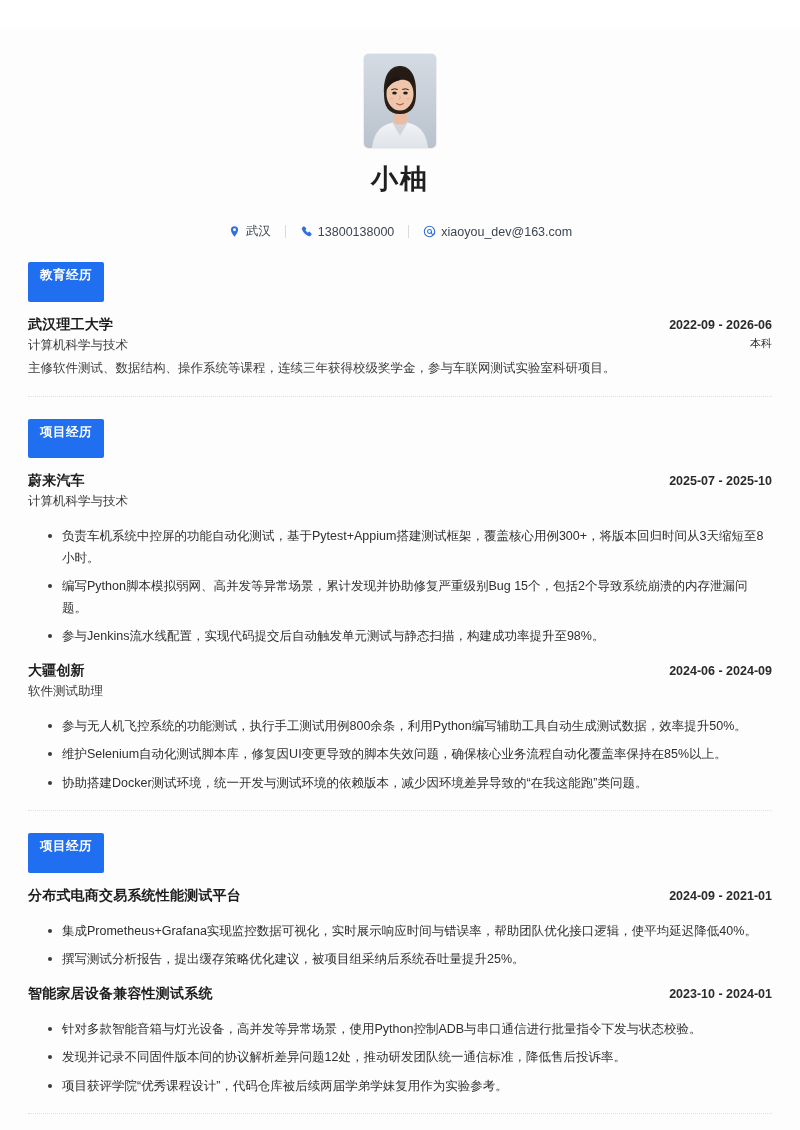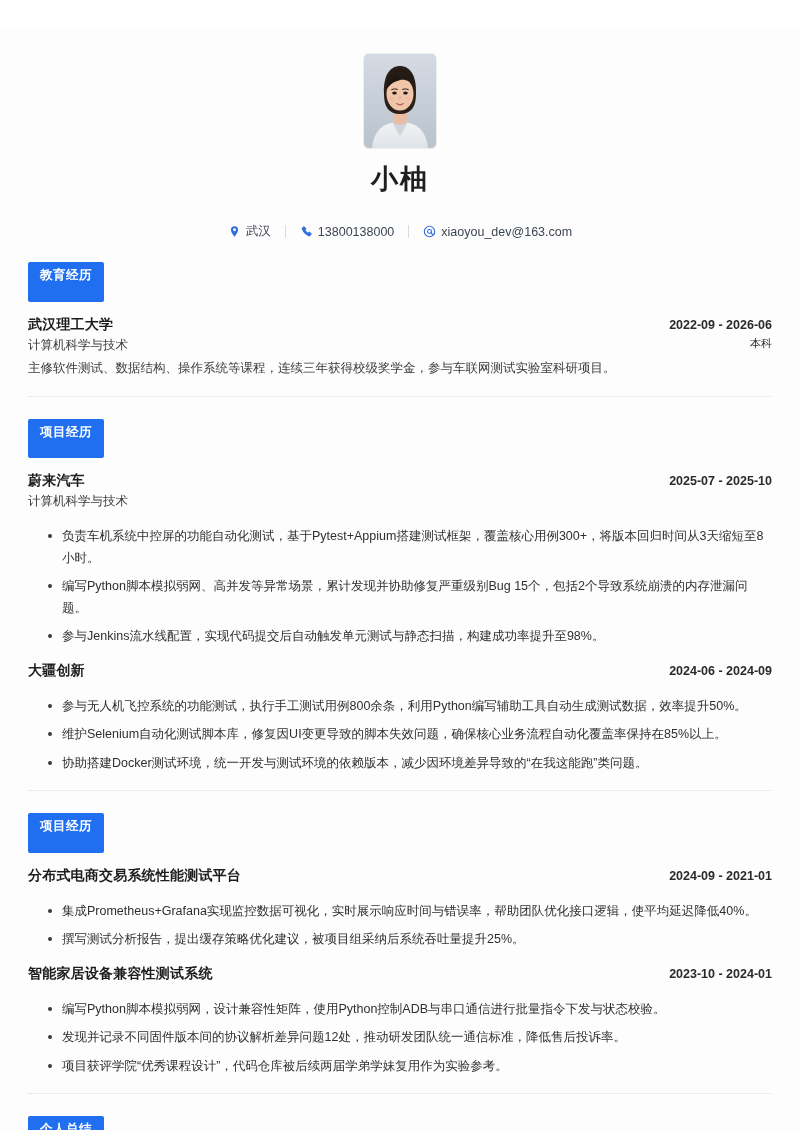--- a/index.html
+++ b/index.html
@@ -285,20 +285,21 @@
         <li>编写Python脚本模拟弱网、高并发等异常场景，累计发现并协助修复严重级别Bug 15个，包括2个导致系统崩溃的内存泄漏问题。</li>
         <li>参与Jenkins流水线配置，实现代码提交后自动触发单元测试与静态扫描，构建成功率提升至98%。</li>
       </ul>
     </div>
 
     <div class="entry">
       <div class="entry-row">
         <span class="entry-title">大疆创新</span>
         <span class="entry-date">2024-06 - 2024-09</span>
       </div>
+      <div class="entry-sub">软件测试助理</div>
       <ul class="bullets">
         <li>参与无人机飞控系统的功能测试，执行手工测试用例800余条，利用Python编写辅助工具自动生成测试数据，效率提升50%。</li>
         <li>维护Selenium自动化测试脚本库，修复因UI变更导致的脚本失效问题，确保核心业务流程自动化覆盖率保持在85%以上。</li>
         <li>协助搭建Docker测试环境，统一开发与测试环境的依赖版本，减少因环境差异导致的“在我这能跑”类问题。</li>
       </ul>
     </div>
 
     <div class="divider"></div>
   </div>
 
@@ -315,21 +316,21 @@
         <li>撰写测试分析报告，提出缓存策略优化建议，被项目组采纳后系统吞吐量提升25%。</li>
       </ul>
     </div>
 
     <div class="entry">
       <div class="entry-row">
         <span class="entry-title">智能家居设备兼容性测试系统</span>
         <span class="entry-date">2023-10 - 2024-01</span>
       </div>
       <ul class="bullets">
-        <li>编写Python脚本模拟弱网，设计兼容性矩阵，使用Python控制ADB与串口通信进行批量指令下发与状态校验。</li>
+        <li>针对多款智能音箱与灯光设备，高并发等异常场景，使用Python控制ADB与串口通信进行批量指令下发与状态校验。</li>
         <li>发现并记录不同固件版本间的协议解析差异问题12处，推动研发团队统一通信标准，降低售后投诉率。</li>
         <li>项目获评学院“优秀课程设计”，代码仓库被后续两届学弟学妹复用作为实验参考。</li>
       </ul>
     </div>
 
     <div class="divider"></div>
   </div>
 
   <div class="section">
     <span class="badge">个人总结</span>

